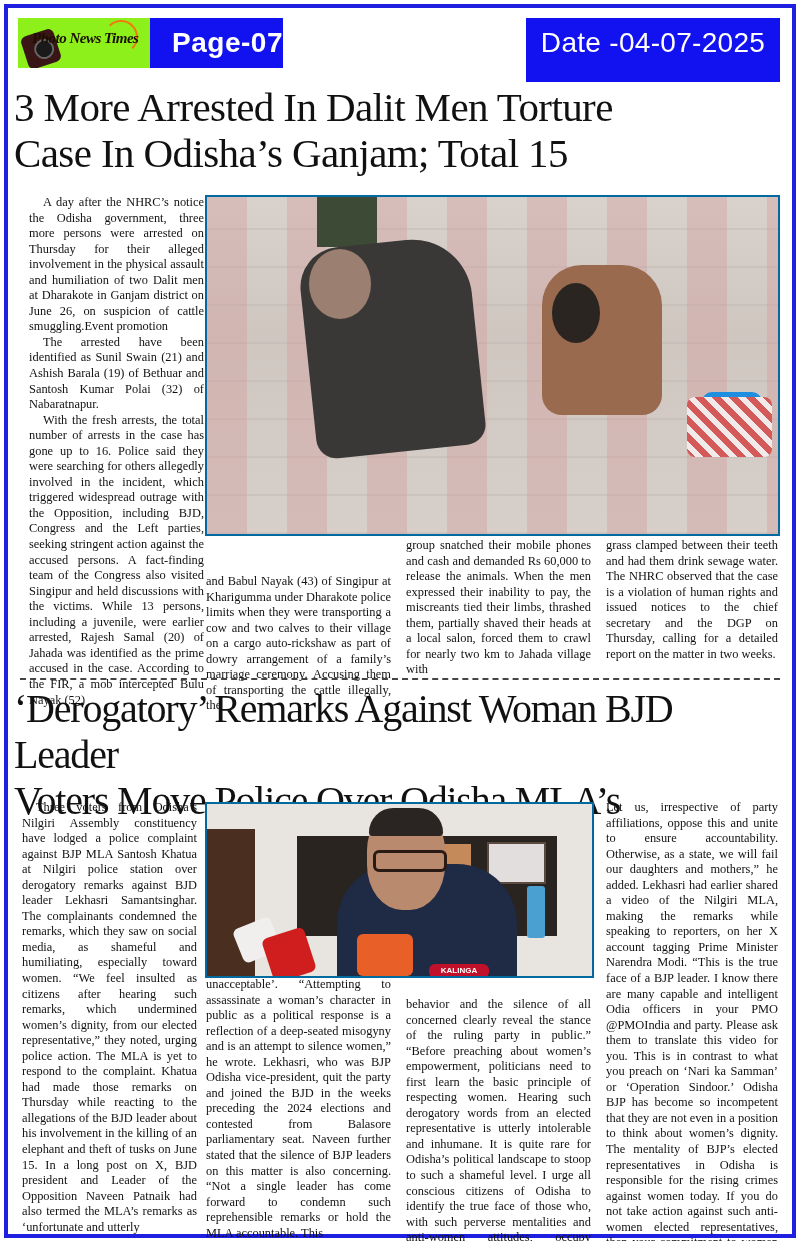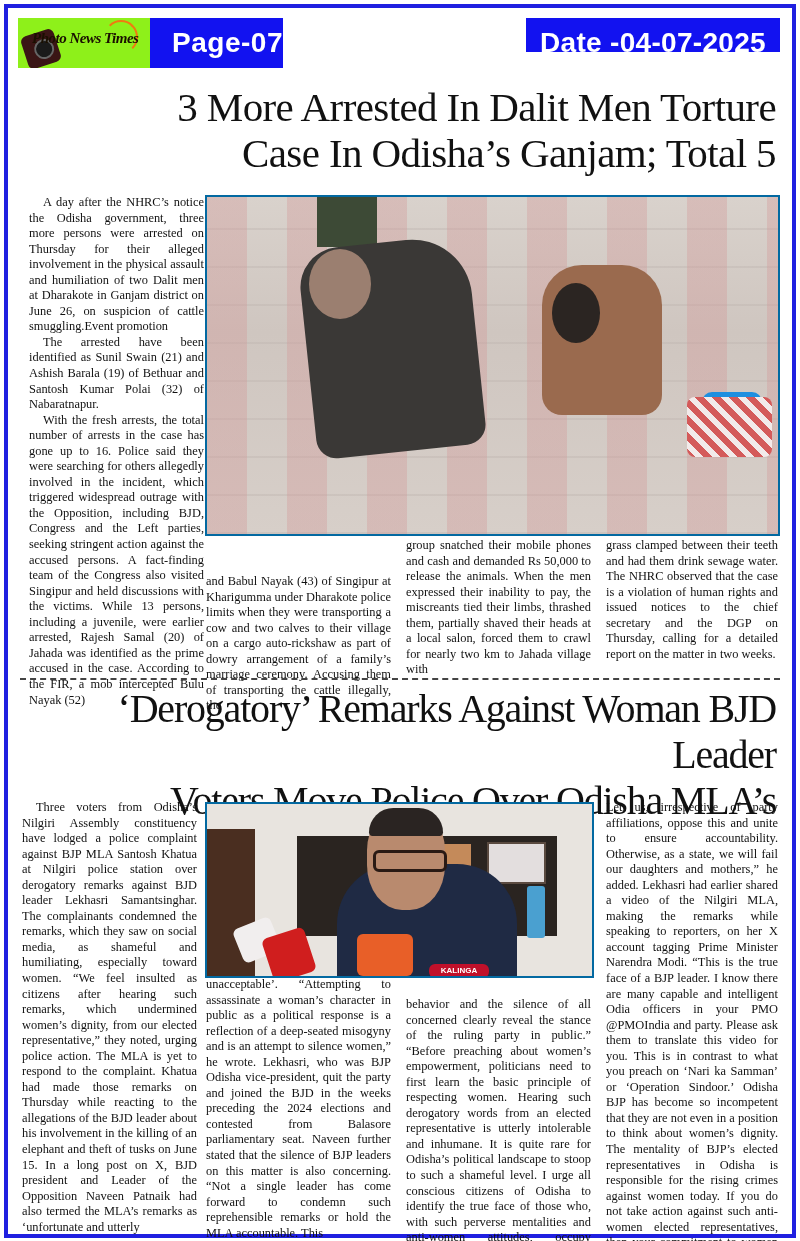--- a/index.html
+++ b/index.html
@@ -5,23 +5,23 @@
   html, body { margin: 0; padding: 0; background: #ffffff; }
   body { width: 800px; height: 1241px; overflow: hidden; position: relative; font-family: "Liberation Serif", serif; color: #111; }
   .frame { position: absolute; left: 4px; top: 4px; width: 784px; height: 1226px; border: 4px solid #1f1fe0; background: #fff; }
   .hdr { position: absolute; top: 14px; left: 14px; right: 14px; height: 52px; }
   .logo { position: absolute; left: 4px; top: 4px; width: 132px; height: 50px; background: #8ef01a; overflow: hidden; }
   .logo .cam { position: absolute; left: 6px; top: 14px; width: 34px; height: 34px; border-radius: 6px; background: #3a1515; transform: rotate(-18deg); }
   .logo .cam::after { content: ""; position: absolute; left: 10px; top: 8px; width: 16px; height: 16px; border-radius: 50%; background: #1a1a1a; border: 2px solid #666; }
   .logo .lt { position: absolute; left: 14px; top: 12px; font-family: "Liberation Serif", serif; font-style: italic; font-weight: bold; font-size: 15px; color: #1a0f00; white-space: nowrap; letter-spacing: -0.5px; }
   .logo .arc { position: absolute; left: 86px; top: 2px; width: 30px; height: 30px; border: 2px solid #f07a10; border-radius: 50%; border-left-color: transparent; border-bottom-color: transparent; }
   .page-badge { position: absolute; left: 136px; top: 4px; width: 133px; height: 50px; background: #1212f0; color: #fff; font-family: "Liberation Sans", sans-serif; font-weight: bold; font-size: 28px; line-height: 50px; text-align: right; letter-spacing: 0.5px; }
-  .date-badge { position: absolute; right: 6px; top: 4px; width: 254px; height: 34px; background: #1212f0; color: #fff; font-family: "Liberation Sans", sans-serif; font-weight: bold; font-size: 28px; line-height: 50px; text-align: center; letter-spacing: 0.3px; }
+  .date-badge { position: absolute; right: 6px; top: 4px; width: 254px; height: 64px; background: #1212f0; color: #fff; font-family: "Liberation Sans", sans-serif; font-weight: normal; font-size: 28px; line-height: 50px; text-align: center; letter-spacing: 0.3px; }
 
-  .headline { position: absolute; left: 14px; right: 24px; text-align: right; font-family: "Liberation Serif", serif; color: #111; font-size: 41px; line-height: 46px; letter-spacing: -0.6px; }
+  .headline { position: absolute; left: 14px; right: 24px; text-align: left; font-family: "Liberation Serif", serif; color: #111; font-size: 41px; line-height: 46px; letter-spacing: -0.6px; }
   .h1 { top: 84px; }
   .h2 { top: 686px; font-size: 40px; line-height: 46px; letter-spacing: -1.2px; }
 
   .col { position: absolute; font-family: "Liberation Serif", serif; font-size: 12.4px; line-height: 15.55px; text-align: justify; color: #111; }
   .col p { margin: 0; text-indent: 14px; }
   .col p.ni { text-indent: 0; }
 
   .photo { position: absolute; border: 2px solid #0369a1; overflow: hidden; }
   .photo1 { left: 205px; top: 195px; width: 571px; height: 337px; background: linear-gradient(180deg, #d9d2cc 0%, #cfc6c0 40%, #d7cfc9 100%); }
   .tile { position: absolute; background: repeating-linear-gradient(90deg, rgba(210,150,150,0.35) 0 40px, rgba(255,255,255,0.0) 40px 80px), repeating-linear-gradient(0deg, rgba(190,180,175,0.4) 0 2px, transparent 2px 38px); inset: 0; }
@@ -61,21 +61,21 @@
     <div class="cam"></div>
     <div class="arc"></div>
     <span class="lt">Photo News Times</span>
   </div>
   <div class="page-badge">Page-07</div>
   <div class="date-badge">Date -04-07-2025</div>
 </div>
 
 <div class="headline h1">
   <div>3 More Arrested In Dalit Men Torture</div>
-  <div>Case In Odisha’s Ganjam; Total 5</div>
+  <div>Case In Odisha’s Ganjam; Total 15</div>
 </div>
 
 <div class="col" style="left:22px; top:195px; width:175px;margin-left:7px;">
   <p>A day after the NHRC’s notice the Odisha government, three more persons were arrested on Thursday for their alleged involvement in the physical assault and humiliation of two Dalit men at Dharakote in Ganjam district on June 26, on suspicion of cattle smuggling.Event promotion</p>
   <p>The arrested have been identified as Sunil Swain (21) and Ashish Barala (19) of Bethuar and Santosh Kumar Polai (32) of Nabaratnapur.</p>
   <p>With the fresh arrests, the total number of arrests in the case has gone up to 16. Police said they were searching for others allegedly involved in the incident, which triggered widespread outrage with the Opposition, including BJD, Congress and the Left parties, seeking stringent action against the accused persons. A fact-finding team of the Congress also visited Singipur and held discussions with the victims. While 13 persons, including a juvenile, were earlier arrested, Rajesh Samal (20) of Jahada was identified as the prime accused in the case. According to the FIR, a mob intercepted Bulu Nayak (52)</p>
 </div>
 
 <div class="photo photo1" title="Two men crawling on a paved street with partially shaved heads">
   <div class="tile"></div>
@@ -85,21 +85,21 @@
   <div class="man2"></div>
   <div class="head2"></div>
   <div class="cloth-blue"></div>
   <div class="cloth"></div>
 </div>
 
 <div class="col" style="left:206px; top:538px; width:185px;margin-top:36px;">
   <p class="ni">and Babul Nayak (43) of Singipur at Kharigumma under Dharakote police limits when they were transporting a cow and two calves to their village on a cargo auto-rickshaw as part of dowry arrangement of a family’s marriage ceremony. Accusing them of transporting the cattle illegally, the</p>
 </div>
 <div class="col" style="left:406px; top:538px; width:185px;">
-  <p class="ni">group snatched their mobile phones and cash and demanded Rs 50,000 to release the animals. When the men expressed their inability to pay, the miscreants tied their limbs, thrashed them, partially shaved their heads at a local salon, forced them to crawl for nearly two km to Jahada village with</p>
+  <p class="ni">group snatched their mobile phones and cash and demanded Rs 60,000 to release the animals. When the men expressed their inability to pay, the miscreants tied their limbs, thrashed them, partially shaved their heads at a local salon, forced them to crawl for nearly two km to Jahada village with</p>
 </div>
 <div class="col" style="left:606px; top:538px; width:172px;">
   <p class="ni">grass clamped between their teeth and had them drink sewage water. The NHRC observed that the case is a violation of human rights and issued notices to the chief secretary and the DGP on Thursday, calling for a detailed report on the matter in two weeks.</p>
 </div>
 
 <div class="dashes"></div>
 
 <div class="headline h2">
   <div>‘Derogatory’ Remarks Against Woman BJD Leader</div>
   <div>Voters Move Police Over Odisha MLA’s</div>

